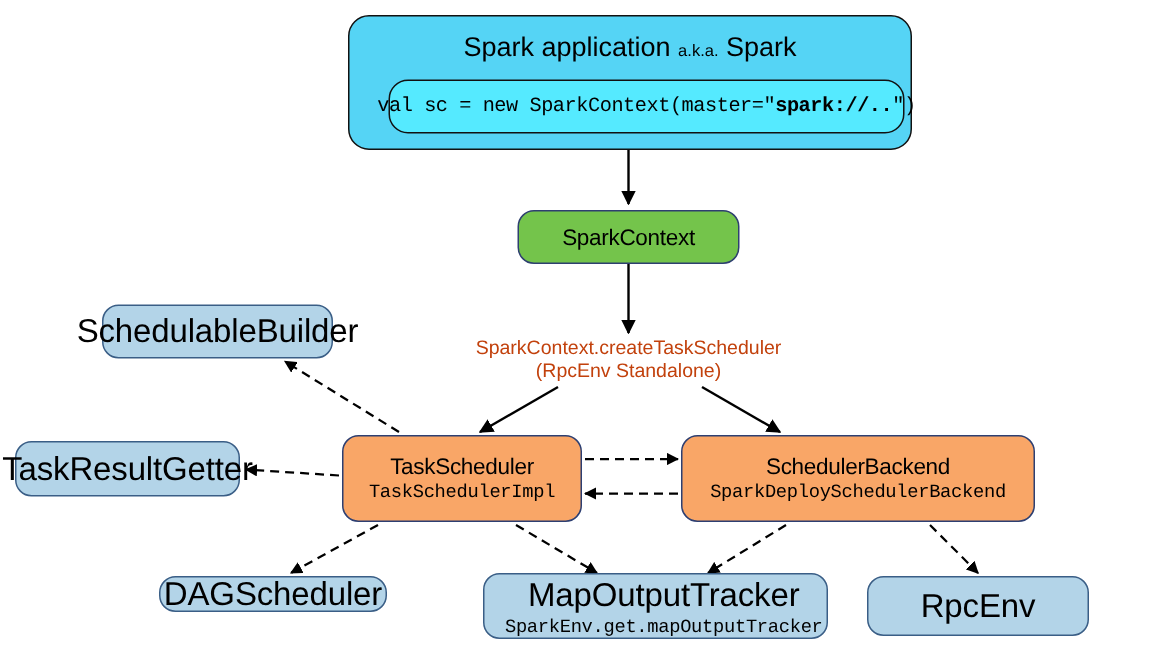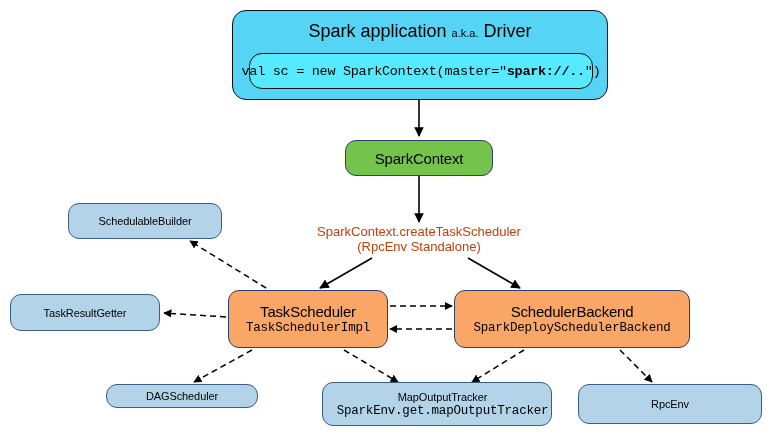--- a/index.html
+++ b/index.html
@@ -53,21 +53,21 @@
     border-color: #111111;
     border-width: 1.6px;
     border-radius: 14px;
   }
   .node-code {
     background: #55eaff;
     border: 1.5px solid #111111;
     border-radius: 13px;
   }
   .title-plain {
-    font-size: 11px;
+    font-size: 22px;
     font-weight: 400;
     letter-spacing: -0.1px;
     text-align: center;
   }
   .title-bold {
     font-size: 15px;
     font-weight: normal;
     letter-spacing: -0.2px;
   }
   .sub-mono {
@@ -140,23 +140,23 @@
 
     <line x1="524" y1="350" x2="472" y2="382" stroke="#000000" stroke-width="1.5" stroke-dasharray="6,4" marker-end="url(#arrow-dash)"></line>
 
     <line x1="620" y1="350" x2="652" y2="382" stroke="#000000" stroke-width="1.5" stroke-dasharray="6,4" marker-end="url(#arrow-dash)"></line>
   </svg>
 
   <div class="node node-cyan" style="left:232px; top:10px; width:376px; height:90px; justify-content:flex-start;">
     <div class="app-header">
       <span>Spark application</span>
       <span class="aka">a.k.a.</span>
-      <span>Driver</span>
+      <span>Spark</span>
     </div>
-    <div class="node node-code" style="position:absolute; left:16px; top:42px; width:344px; height:36px;justify-content:center;">
+    <div class="node node-code" style="position:absolute; left:26px; top:42px; width:344px; height:36px;justify-content:center;">
       <div class="code-line">
         <span>val sc = new SparkContext(master="</span><b>spark://..</b><span>")</span>
       </div>
     </div>
   </div>
 
   <div class="node node-green" style="left:345px; top:140px; width:148px; height:36px;">
     <div class="title-bold">SparkContext</div>
   </div>
 
@@ -185,17 +185,17 @@
 
   <div class="node node-blue" style="left:106px; top:384px; width:152px; height:24px;">
     <div class="title-plain">DAGScheduler</div>
   </div>
 
   <div class="node node-blue" style="left:322px; top:382px; width:230px; height:44px;padding-left:11px;">
     <div class="title-plain">MapOutputTracker</div>
     <div class="sub-mono">SparkEnv.get.mapOutputTracker</div>
   </div>
 
-  <div class="node node-blue" style="left:578px; top:384px; width:184px; height:40px;">
+  <div class="node node-blue" style="left:578px; top:384px; width:148px; height:40px;">
     <div class="title-plain">RpcEnv</div>
   </div>
 
 </div>
 
 </body></html>

